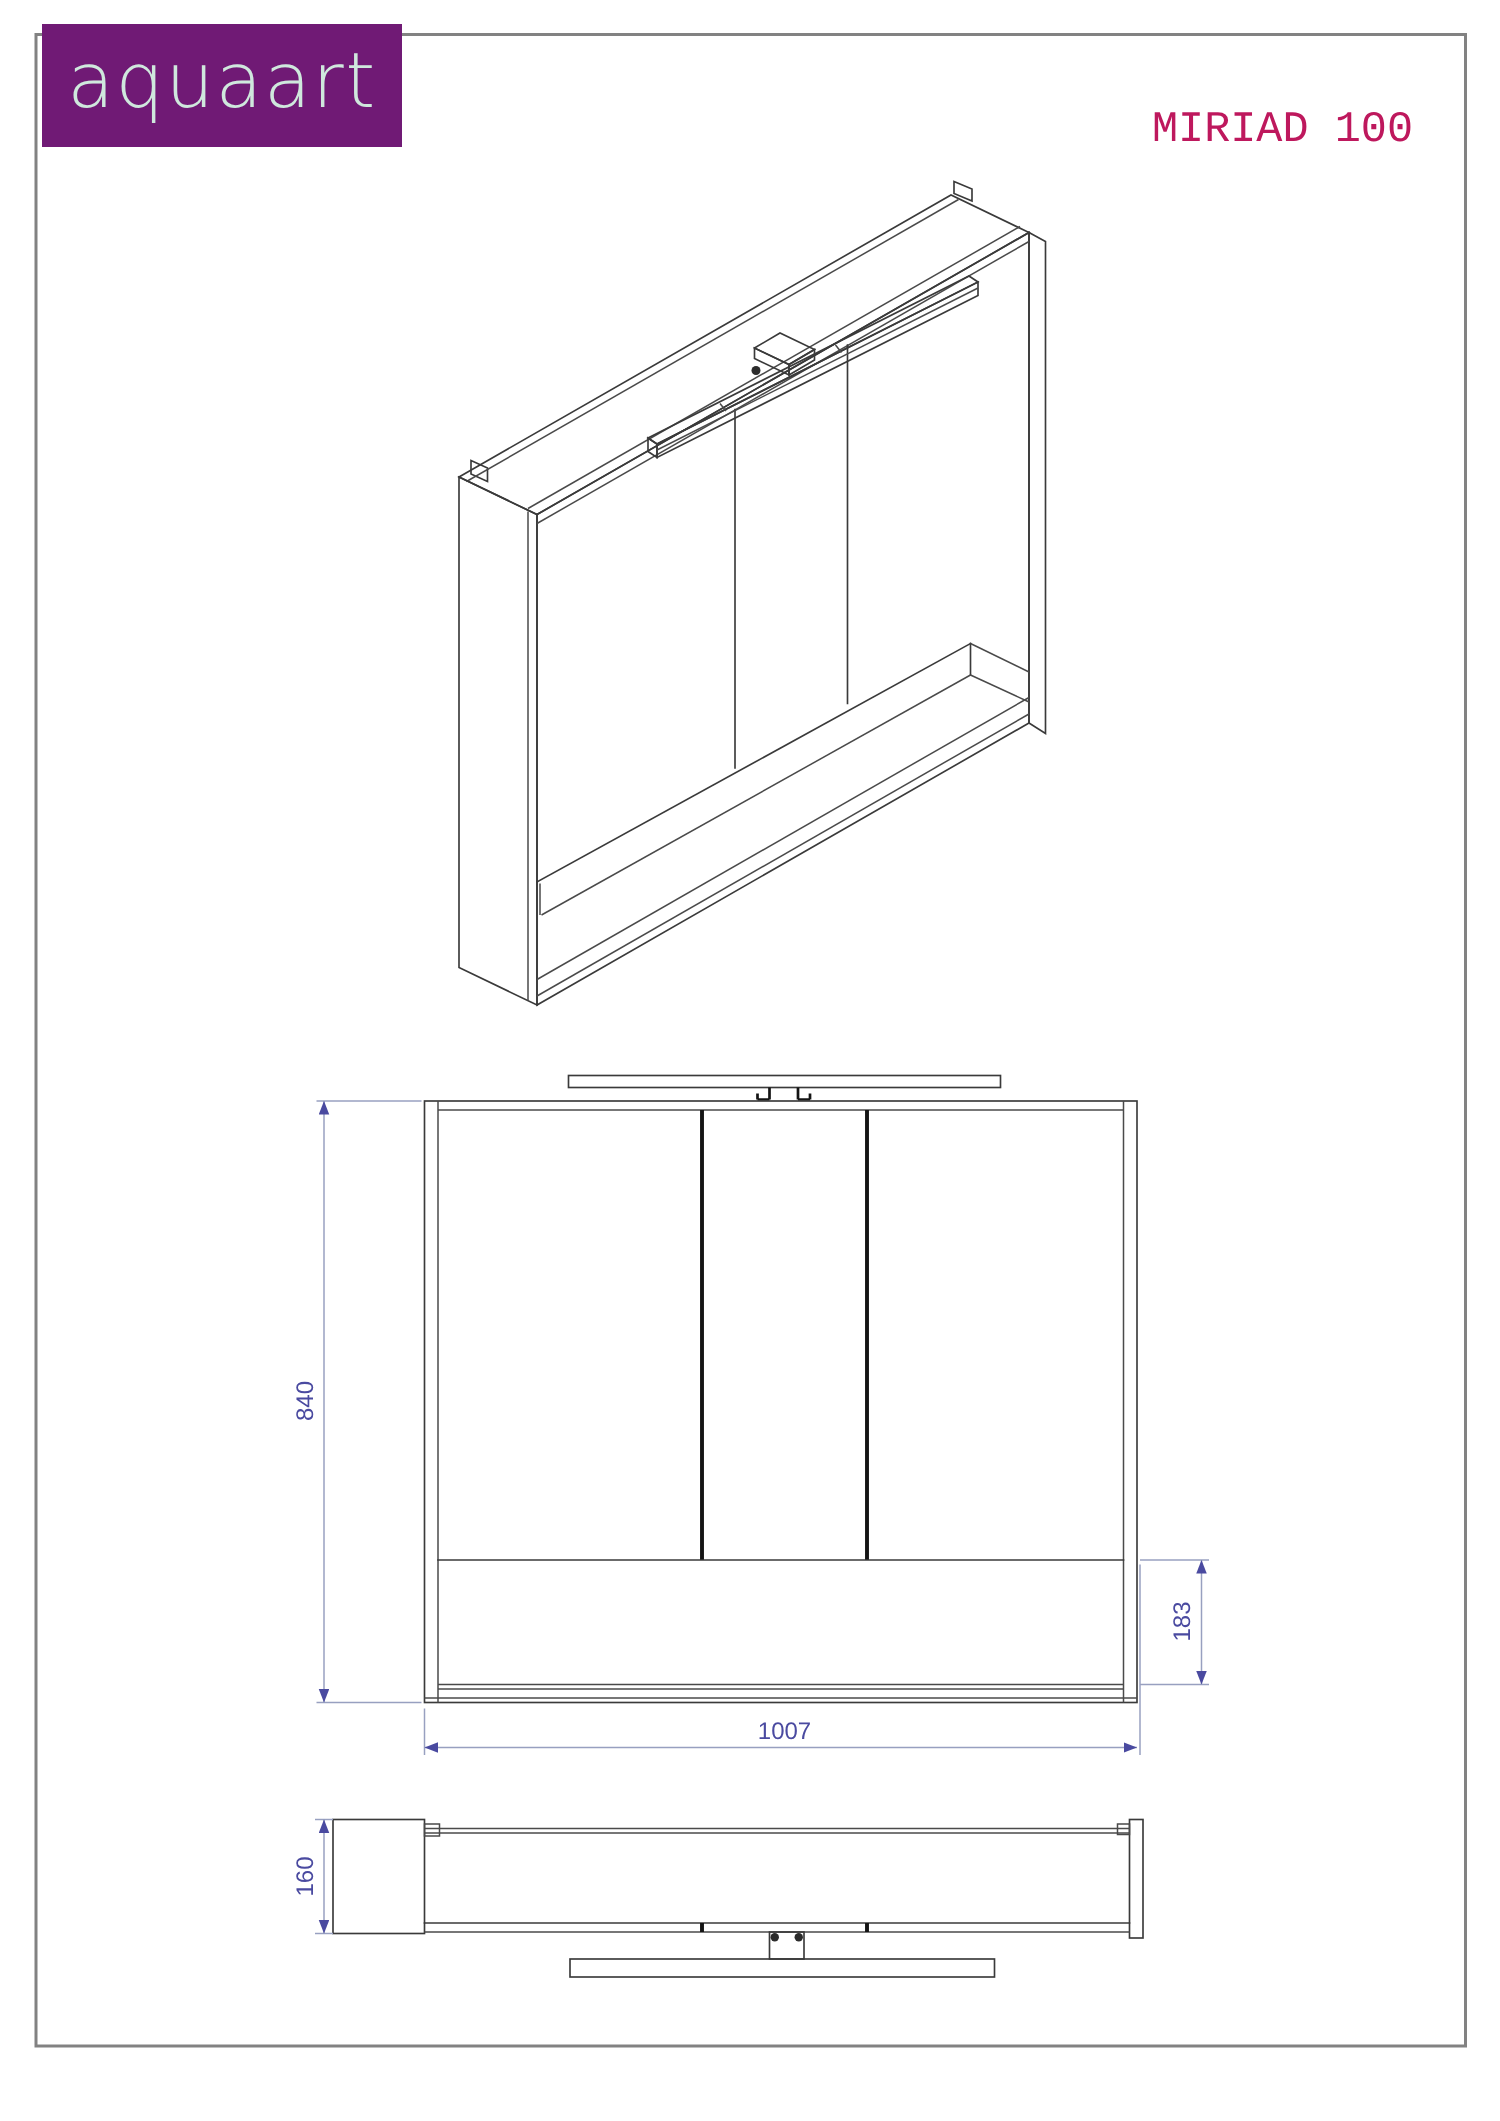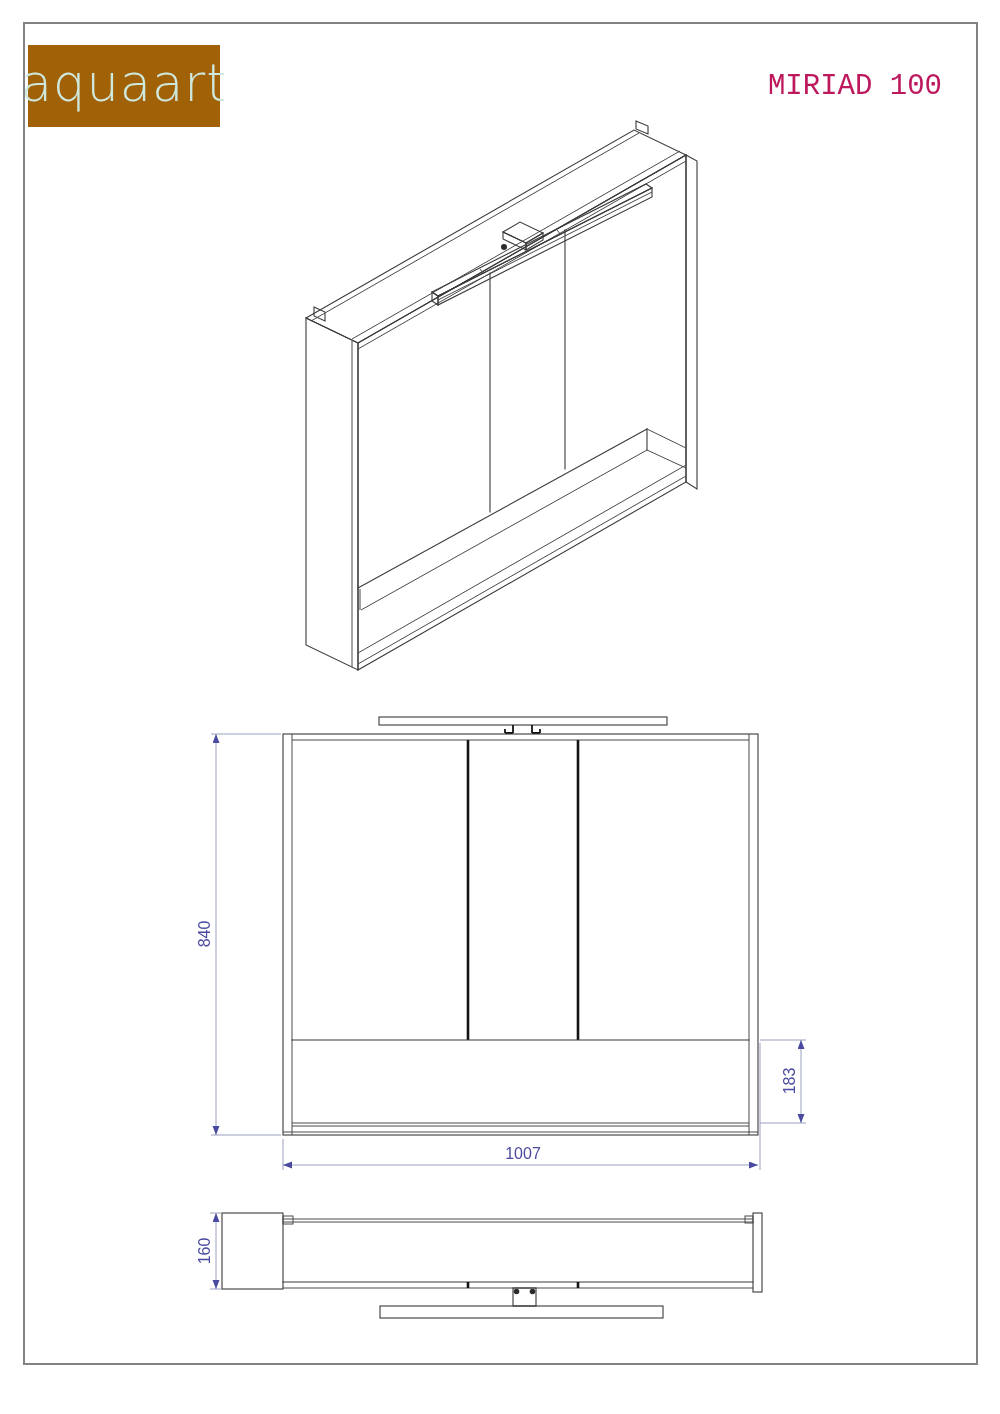--- a/index.html
+++ b/index.html
@@ -1,18 +1,18 @@
 <!DOCTYPE html>
 <html><head>
 <meta charset="utf-8">
 <style>
   html,body{margin:0;padding:0;background:#ffffff;}
   body{width:1000px;height:1414px;position:relative;font-family:"DejaVu Sans",sans-serif;overflow:hidden;}
   .page-border{position:absolute;left:23px;top:22px;width:951px;height:1339px;border:2px solid #828282;}
-  .logo{position:absolute;left:28px;top:45px;width:192px;height:82px;background:#a16207;
+  .logo{position:absolute;left:28px;top:16px;width:240px;height:82px;background:#701a75;
         display:flex;align-items:center;justify-content:center;}
   .logo span{color:#cfe8dd;font-size:51px;font-weight:300;letter-spacing:1px;line-height:1;
              font-family:"DejaVu Sans",sans-serif;transform:translateY(-3px);}
   .title{position:absolute;top:70px;right:58px;font-size:29px;color:#be185d;
          font-family:Liberation Mono, monospace;letter-spacing:0px;}
   svg{position:absolute;left:0;top:0;}
   .ln{stroke:#3a3a3a;stroke-width:1.1;fill:none;stroke-linecap:square;}
   .lnthin{stroke:#4a4a4a;stroke-width:1;fill:none;}
   .divider{stroke:#141414;stroke-width:2.6;fill:none;}
   .stem{stroke:#141414;stroke-width:1.8;fill:none;}

